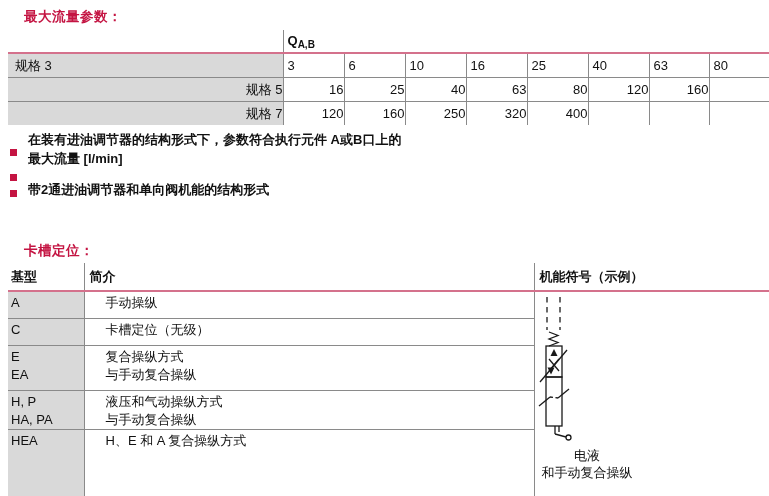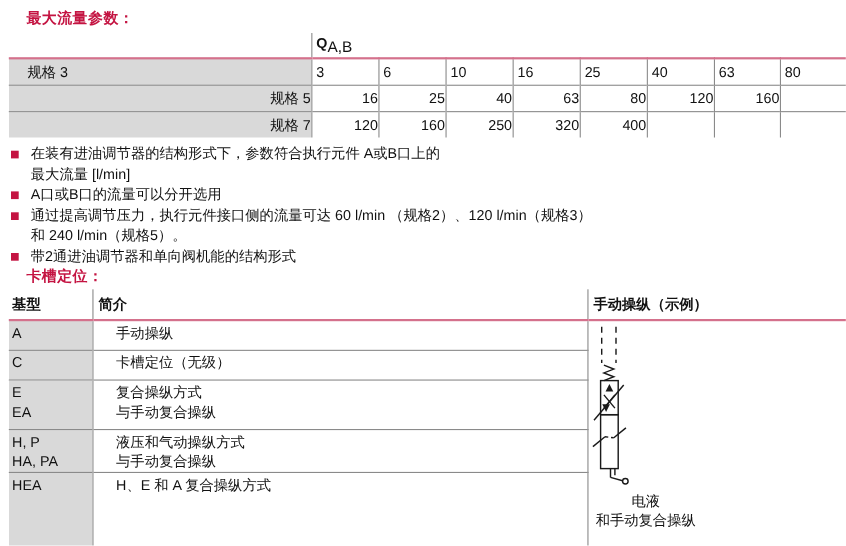--- a/index.html
+++ b/index.html
@@ -21,28 +21,28 @@
   #heading-flow{top:8px;}
   #heading-operation{top:242px;}
 
   
   table{border-collapse:collapse;table-layout:fixed;}
   #flow-table{position:absolute;left:8px;top:30px;width:761px;}
   #flow-table td{font-size:13px;vertical-align:middle;padding:0 0 0 4px;overflow:hidden;white-space:nowrap;}
   #flow-table tr.hdr td{height:22px;border-bottom:2px solid var(--rule);font-weight:bold;}
   #flow-table tr.hdr td.qcell{border-left:1px solid var(--border);}
   #flow-table tr.body td{height:23px;}
-  #flow-table tr.body td.lbl{background:var(--gray);padding-left:17px;}
+  #flow-table tr.body td.lbl{background:var(--gray);padding-left:7px;}
   #flow-table tr.body td.val{border-left:1px solid var(--border);background:#fff;}
   #flow-table tr.body + tr.body td{border-top:1px solid var(--border);text-align:right;}
-  .subscript{font-size:14px;vertical-align:-3px;font-weight:normal;}
+  .subscript{font-size:10px;vertical-align:-3px;font-weight:bold;}
 
   
   #notes{position:absolute;left:10px;top:131px;width:745px;}
-  .note{display:flex;align-items:flex-start;}
+  .note{display:flex;align-items:center;font-weight:bold;}
   .bullet{flex:0 0 auto;width:7px;height:7px;background:var(--accent);margin:6px 11px 0 0;}
   .note-text{font-size:13px;line-height:18.5px;}
   .nline{display:block;white-space:nowrap;}
 
   
   #op-table{position:absolute;left:8px;top:263px;width:761px;}
   #op-table td{font-size:13px;vertical-align:top;overflow:hidden;}
   #op-table tr.hdr td{height:25px;border-bottom:2px solid var(--rule);font-weight:bold;vertical-align:middle;padding-left:3px;white-space:nowrap;}
   #op-table tr.hdr td + td{border-left:1px solid var(--border);padding-left:5px;}
   #op-table td.typ{background:var(--gray);padding:2px 0 0 3px;line-height:18px;}
@@ -121,30 +121,20 @@
 <div id="notes">
   <div class="note">
     <span class="bullet"></span>
     <span class="note-text">
       <span class="nline">在装有进油调节器的结构形式下，参数符合执行元件 A或B口上的</span>
       <span class="nline">最大流量 [l/min]</span>
     </span>
   </div>
   <div class="note">
     <span class="bullet"></span>
-    <span class="note-text">
-      <span class="nline">A口或B口的流量可以分开选用</span>
-    </span>
-  </div>
-  <div class="note">
-    <span class="bullet"></span>
-    <span class="note-text">
-      <span class="nline">通过提高调节压力，执行元件接口侧的流量可达 60 l/min （规格2）、120 l/min（规格3）</span>
-      <span class="nline">和 240 l/min（规格5）。</span>
-    </span>
   </div>
   <div class="note">
     <span class="bullet"></span>
     <span class="note-text">
       <span class="nline">带2通进油调节器和单向阀机能的结构形式</span>
     </span>
   </div>
 </div>
 
 <div class="heading" id="heading-operation">卡槽定位：</div>
@@ -152,21 +142,21 @@
 <table id="op-table">
   <colgroup>
     <col style="width:76px">
       <col style="width:450px">
       <col style="width:235px">
   </colgroup>
   <tbody>
       <tr class="hdr">
     <td>基型</td>
     <td>简介</td>
-    <td>手动操纵（示例）</td>
+    <td>机能符号（示例）</td>
   </tr>
   <tr class="rowA r1">
     <td class="typ">
           <span class="cline">A</span>
         </td>
     <td class="desc">
           <span class="cline">手动操纵</span>
         </td>
     <td class="sym" rowspan="5">
       <div class="sym-wrap">

